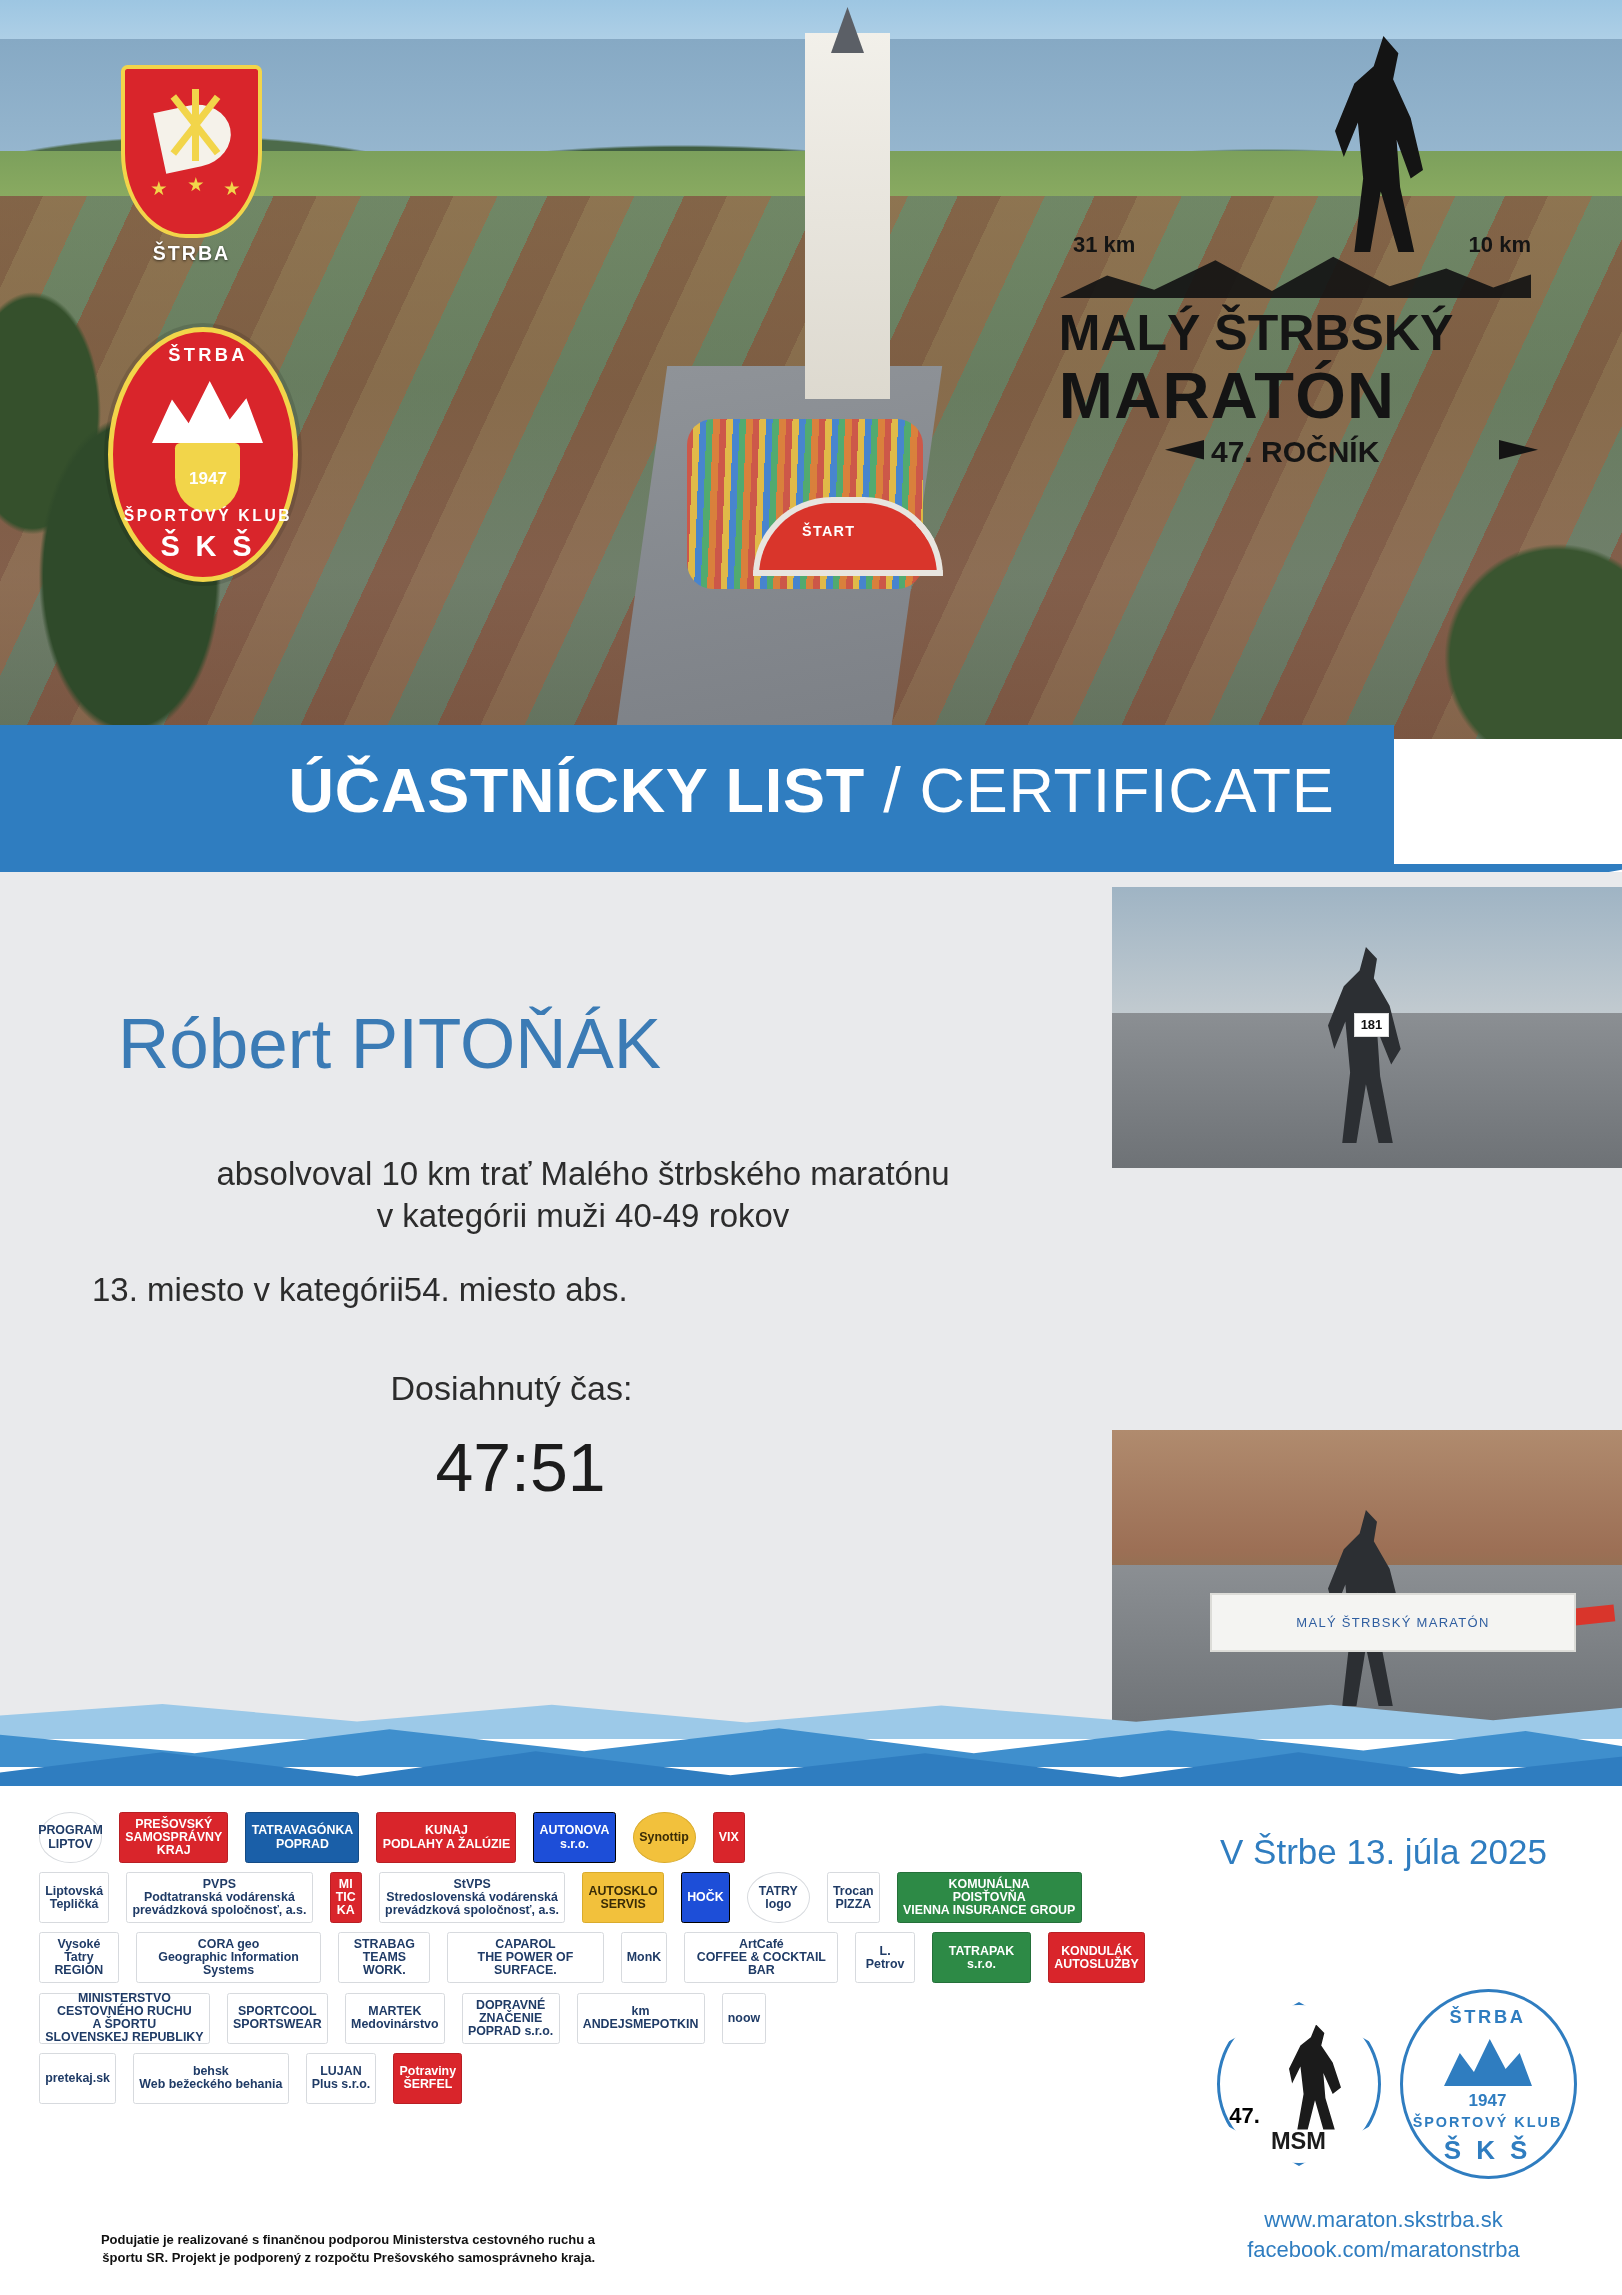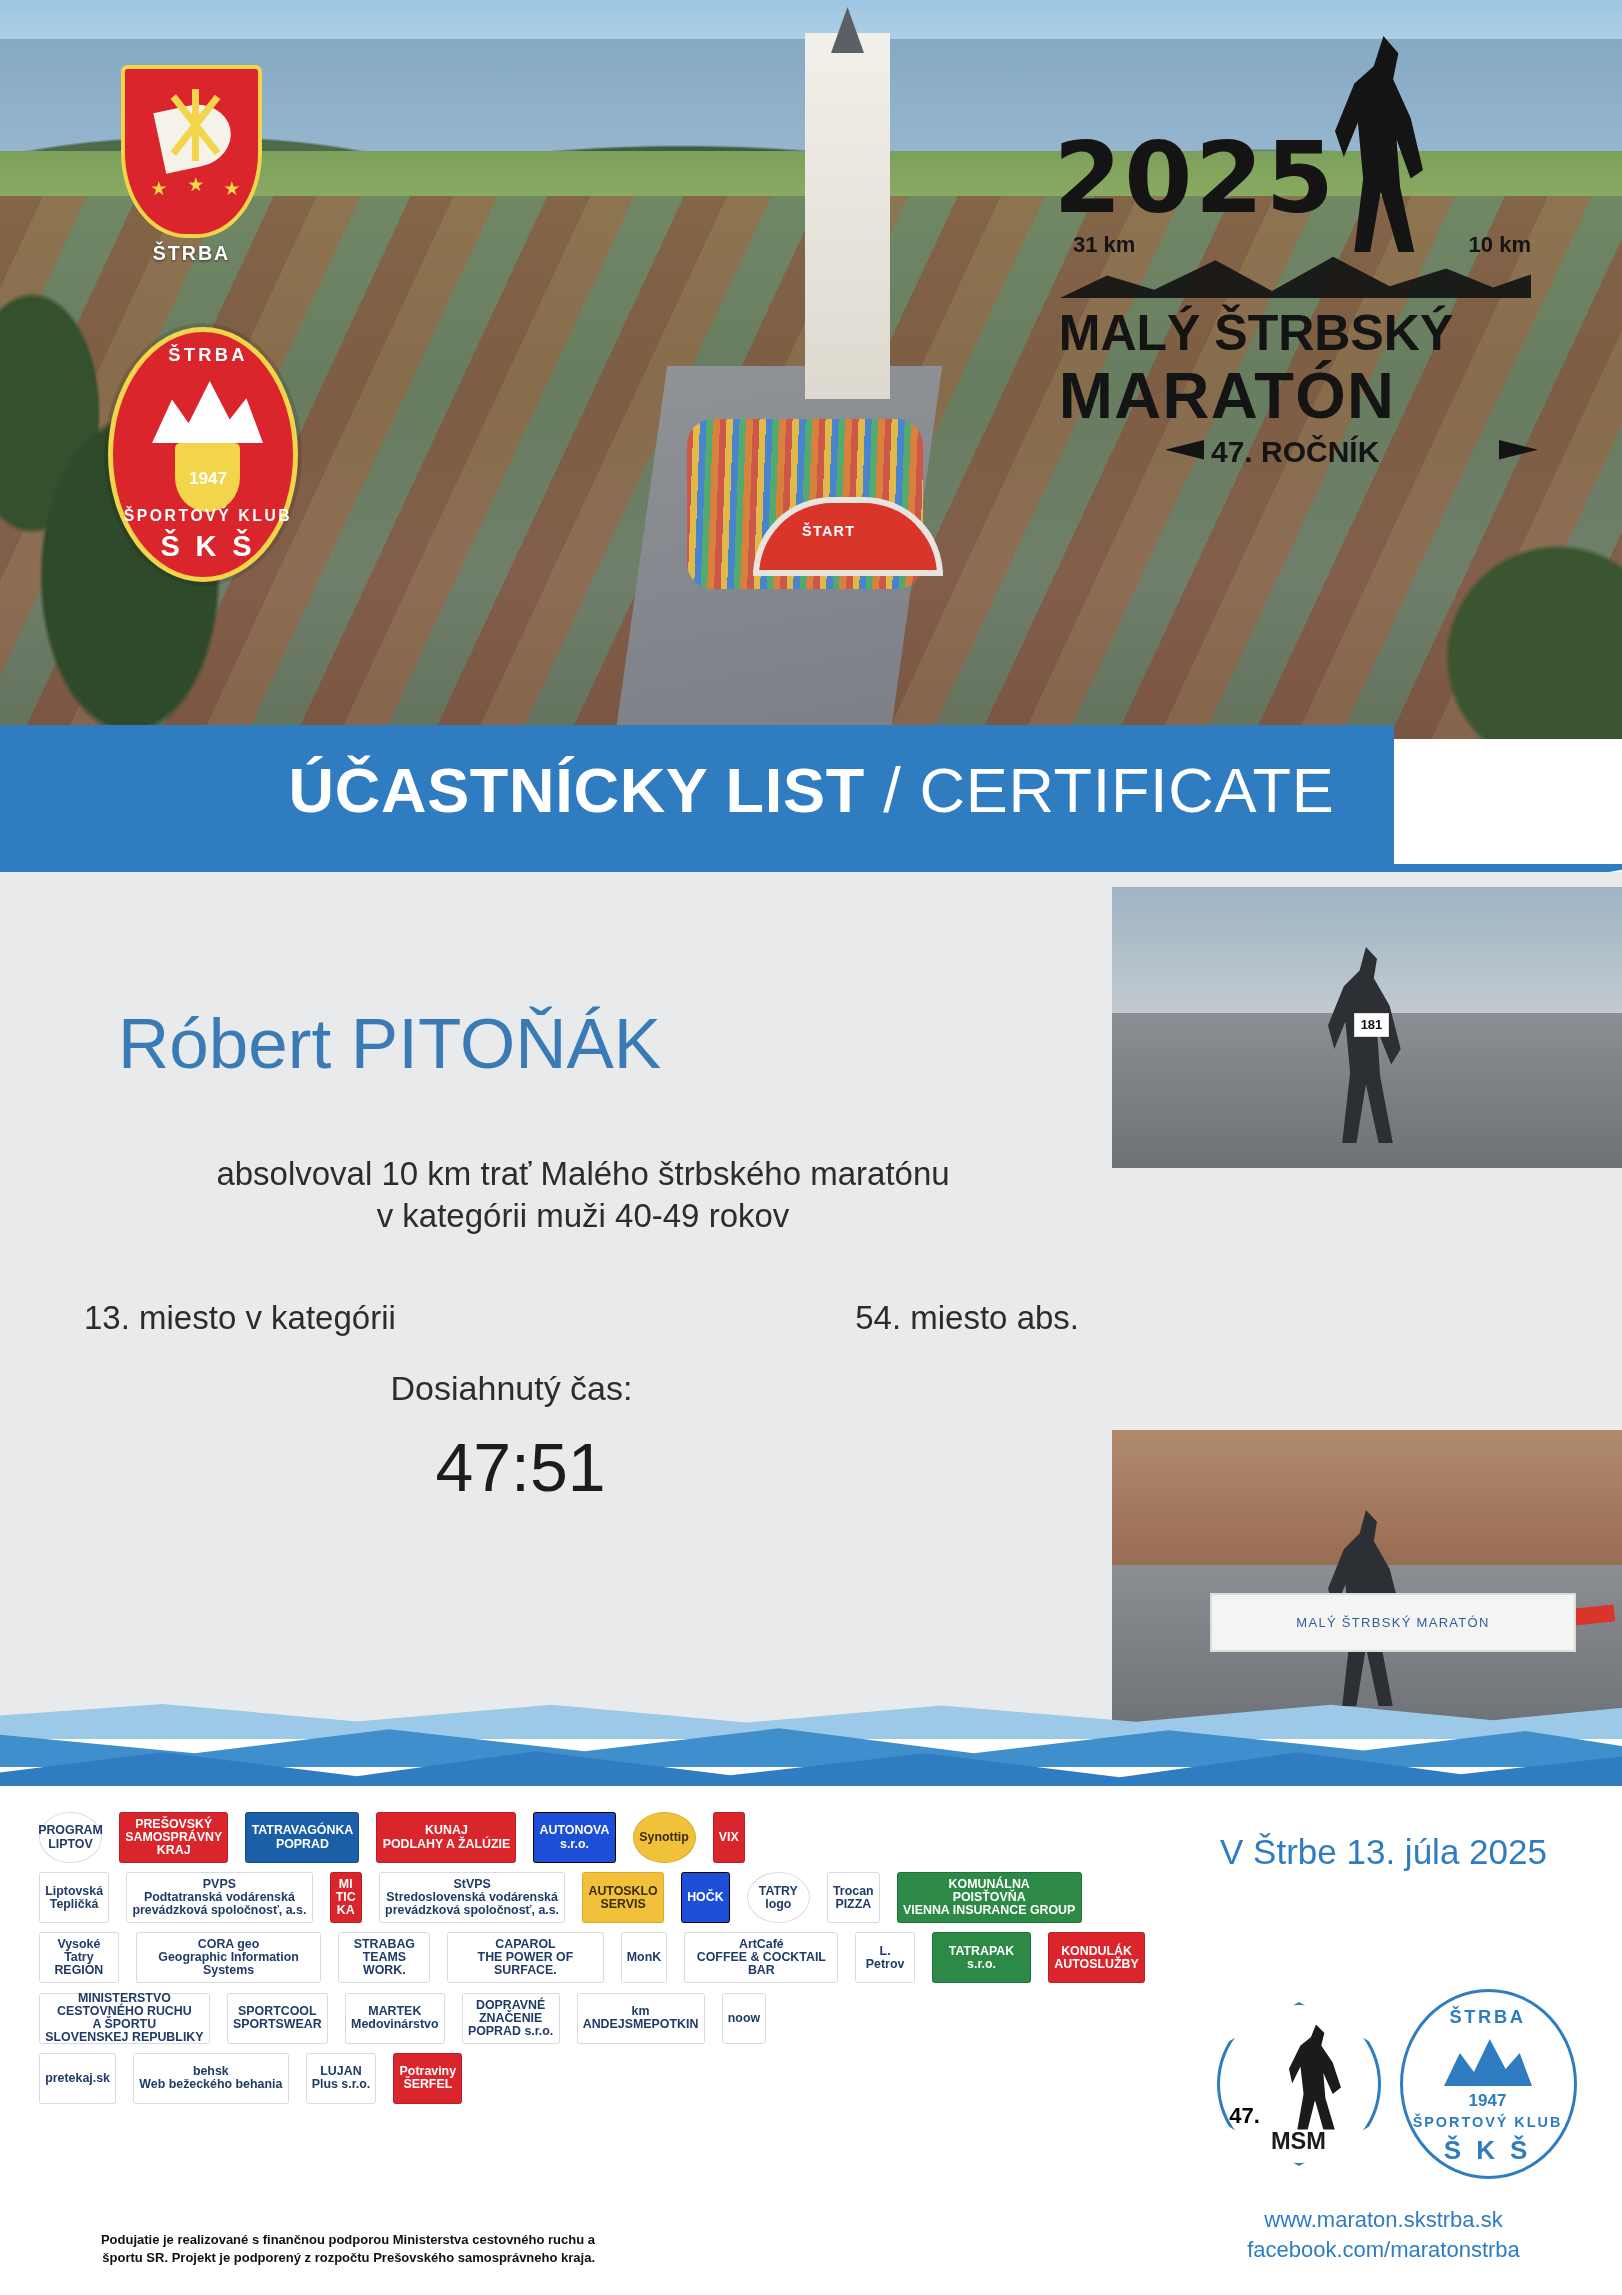--- a/index.html
+++ b/index.html
@@ -210,23 +210,23 @@
   }
   .cert-name {
     position: absolute; left: 118px; top: 131px; width: 929px;
     color: #3b7bb5; font-size: 71px; font-weight: 400;
   }
   .cert-desc {
     position: absolute; left: 92px; top: 281px; width: 982px;
     color: #2c2c2c; font-size: 33px; line-height: 1.28; text-align: center;
   }
   .cert-places {
-    position: absolute; left: 84px; top: 399px; width: 995px;
-    display: flex; justify-content: space-between;
-    color: #2c2c2c; font-size: 33px; margin-top: 28px;
+    position: absolute; left: 92px; top: 399px; width: 995px;
+    display: flex; justify-content: flex-start;
+    color: #2c2c2c; font-size: 33px;
   }
   .cert-places span { display: inline-block; }
   .cert-timelabel {
     position: absolute; left: 83px; top: 497px; width: 857px;
     text-align: center; color: #2c2c2c; font-size: 34px;
   }
   .cert-time {
     position: absolute; left: 92px; top: 556px; width: 857px;
     text-align: center; color: #1c1c1c; font-size: 68px;
   }
@@ -382,21 +382,20 @@
     <div class="crest-sks">
       <div class="ring-top">ŠTRBA</div>
       <div class="mtn"></div>
       <div class="shieldmini"></div>
       <div class="sks-year">1947</div>
       <div class="ring-bot">ŠPORTOVÝ KLUB</div>
       <div class="sks-big">Š K Š</div>
     </div>
 
     <div class="mm-block">
-      <div class="mm-2025">2025</div>
       <div class="mm-runner"></div>
       <div class="mm-mountains"></div>
       <div class="mm-kms">
         <span>31 km</span>
         <span>10 km</span>
       </div>
       <div class="mm-line1">MALÝ ŠTRBSKÝ</div>
       <div class="mm-line2">MARATÓN</div>
       <div class="mm-arrow"></div>
       <div class="mm-line3">47. ROČNÍK</div>

